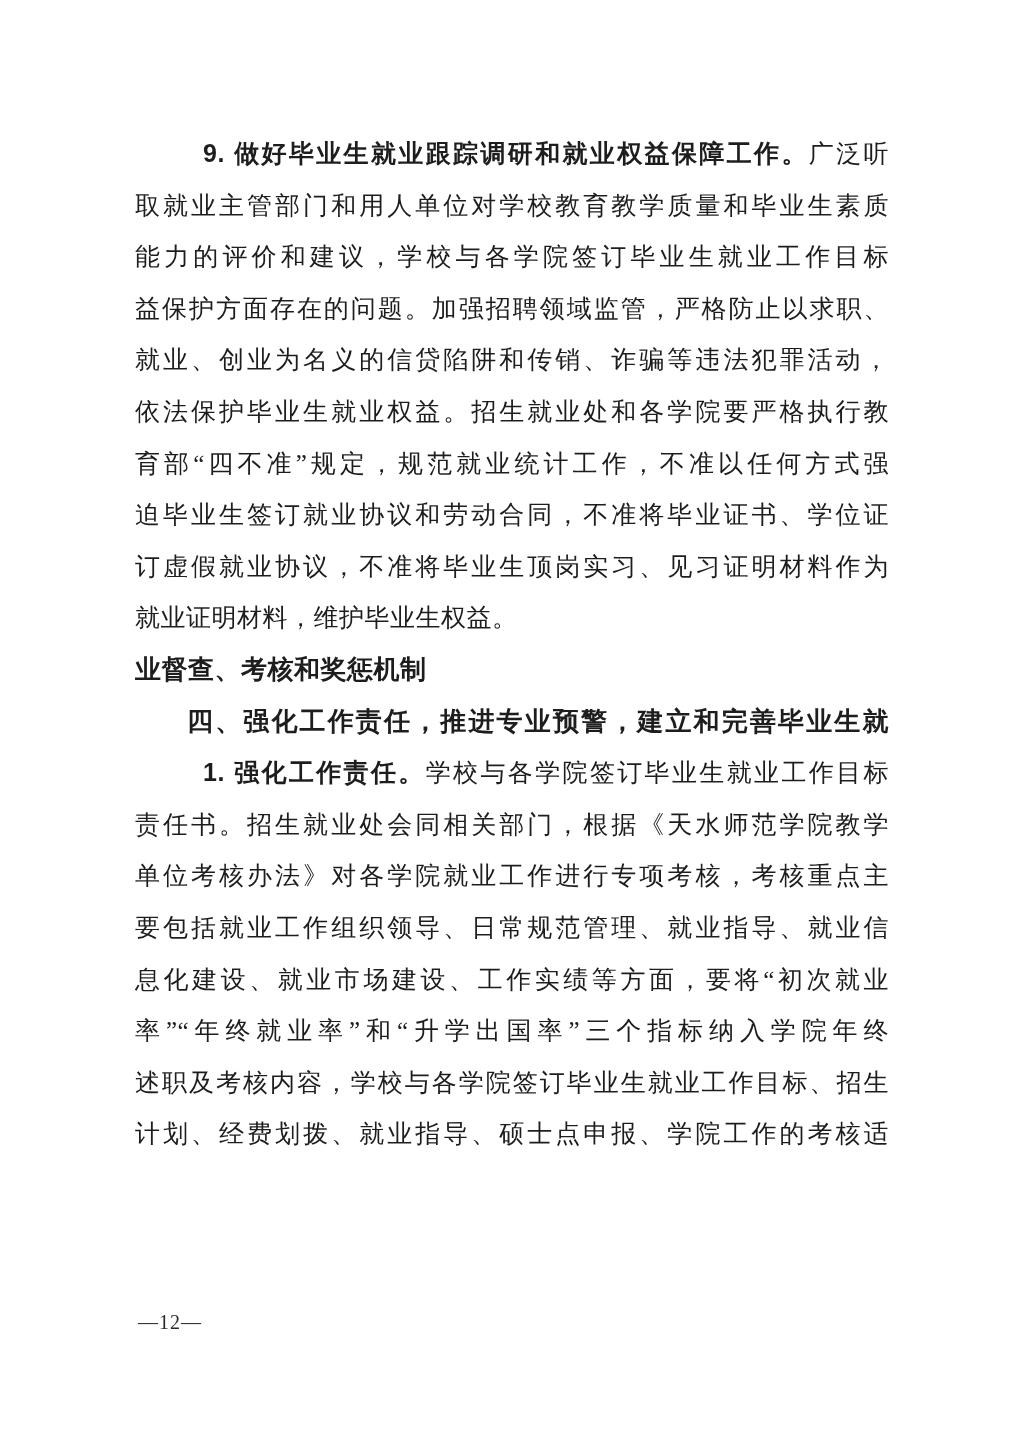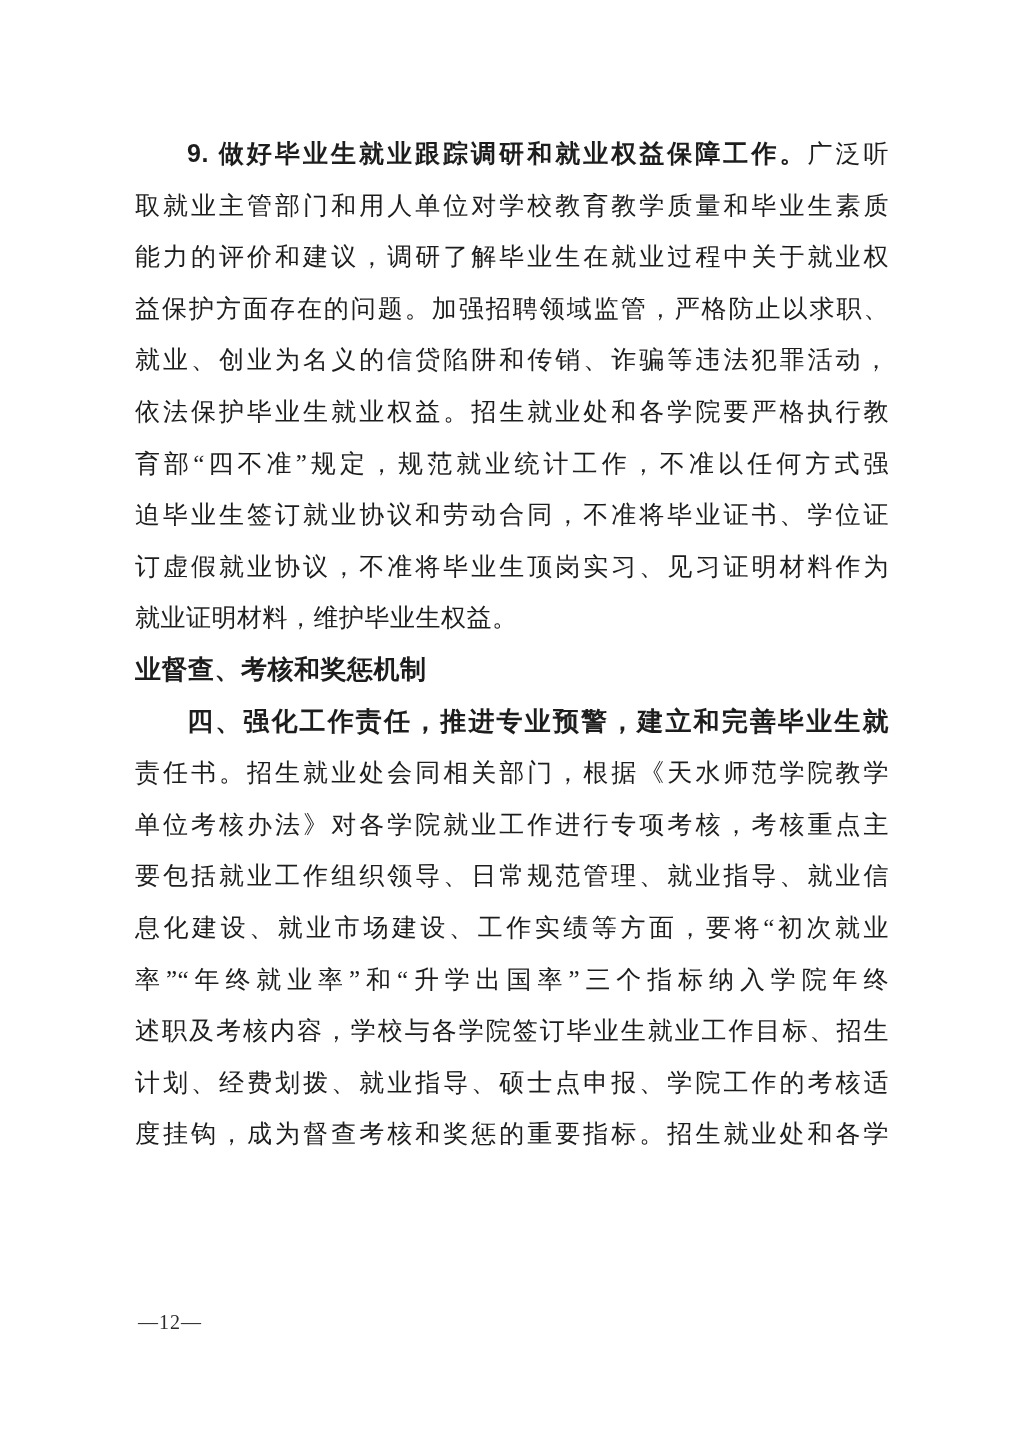--- a/index.html
+++ b/index.html
@@ -34,20 +34,21 @@
     .just {
       text-align: justify;
       text-align-last: justify;
     }
     .indent {
       text-indent: 52px;
     }
     .blead {
       font-family: "Liberation Sans", "DejaVu Sans", sans-serif;
       font-weight: 700;
+      margin-left: 16px;
     }
     .heading {
       font-family: "Liberation Sans", "DejaVu Sans", sans-serif;
       font-weight: 700;
       font-size: 26px;
     }
     .footer {
       position: absolute;
       left: 138px;
       top: 1302px;
@@ -59,38 +60,38 @@
   </style>
 </head>
 <body>
 
 <div class="page">
 
   <div class="text-block">
 
     <div class="line just indent"><span class="blead">9. 做好毕业生就业跟踪调研和就业权益保障工作。</span><span>广泛听</span></div>
     <div class="line just">取就业主管部门和用人单位对学校教育教学质量和毕业生素质</div>
-    <div class="line just">能力的评价和建议，调研了解毕业生在就业过程中关于就业权</div>
+    <div class="line just">能力的评价和建议，学校与各学院签订毕业生就业工作目标</div>
     <div class="line just">益保护方面存在的问题。加强招聘领域监管，严格防止以求职、</div>
     <div class="line just">就业、创业为名义的信贷陷阱和传销、诈骗等违法犯罪活动，</div>
     <div class="line just">依法保护毕业生就业权益。招生就业处和各学院要严格执行教</div>
     <div class="line just">育部“四不准”规定，规范就业统计工作，不准以任何方式强</div>
     <div class="line just">迫毕业生签订就业协议和劳动合同，不准将毕业证书、学位证</div>
     <div class="line just">订虚假就业协议，不准将毕业生顶岗实习、见习证明材料作为</div>
     <div class="line">就业证明材料，维护毕业生权益。</div>
 
     <div class="line heading">业督查、考核和奖惩机制</div>
     <div class="line heading just indent">四、强化工作责任，推进专业预警，建立和完善毕业生就</div>
 
+    <div class="line just indent"><span class="blead">1. 强化工作责任。</span><span>学校与各学院签订毕业生就业工作目标</span></div>
     <div class="line just">责任书。招生就业处会同相关部门，根据《天水师范学院教学</div>
     <div class="line just">单位考核办法》对各学院就业工作进行专项考核，考核重点主</div>
     <div class="line just">要包括就业工作组织领导、日常规范管理、就业指导、就业信</div>
     <div class="line just">息化建设、就业市场建设、工作实绩等方面，要将“初次就业</div>
     <div class="line just">率”“年终就业率”和“升学出国率”三个指标纳入学院年终</div>
     <div class="line just">述职及考核内容，学校与各学院签订毕业生就业工作目标、招生</div>
     <div class="line just">计划、经费划拨、就业指导、硕士点申报、学院工作的考核适</div>
-    <div class="line just">度挂钩，成为督查考核和奖惩的重要指标。招生就业处和各学</div>
 
   </div>
 
   <div class="footer">—12—</div>
 
 </div>
 
 </body></html>

